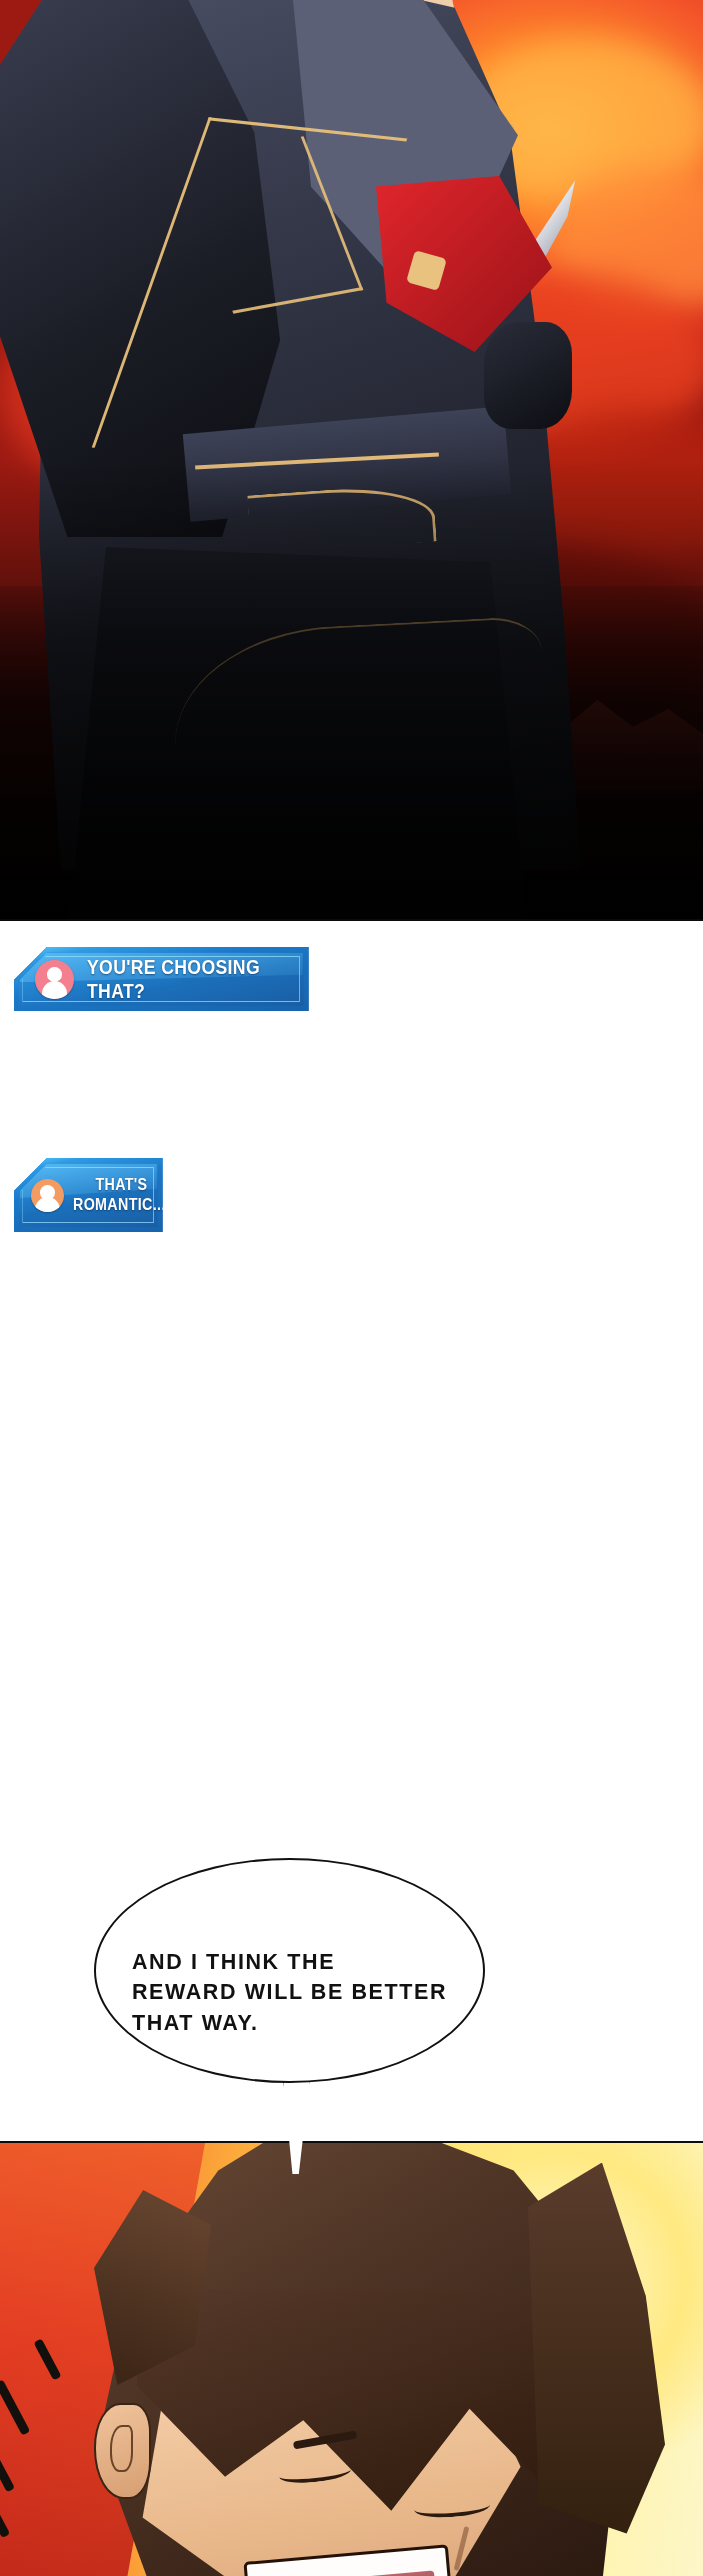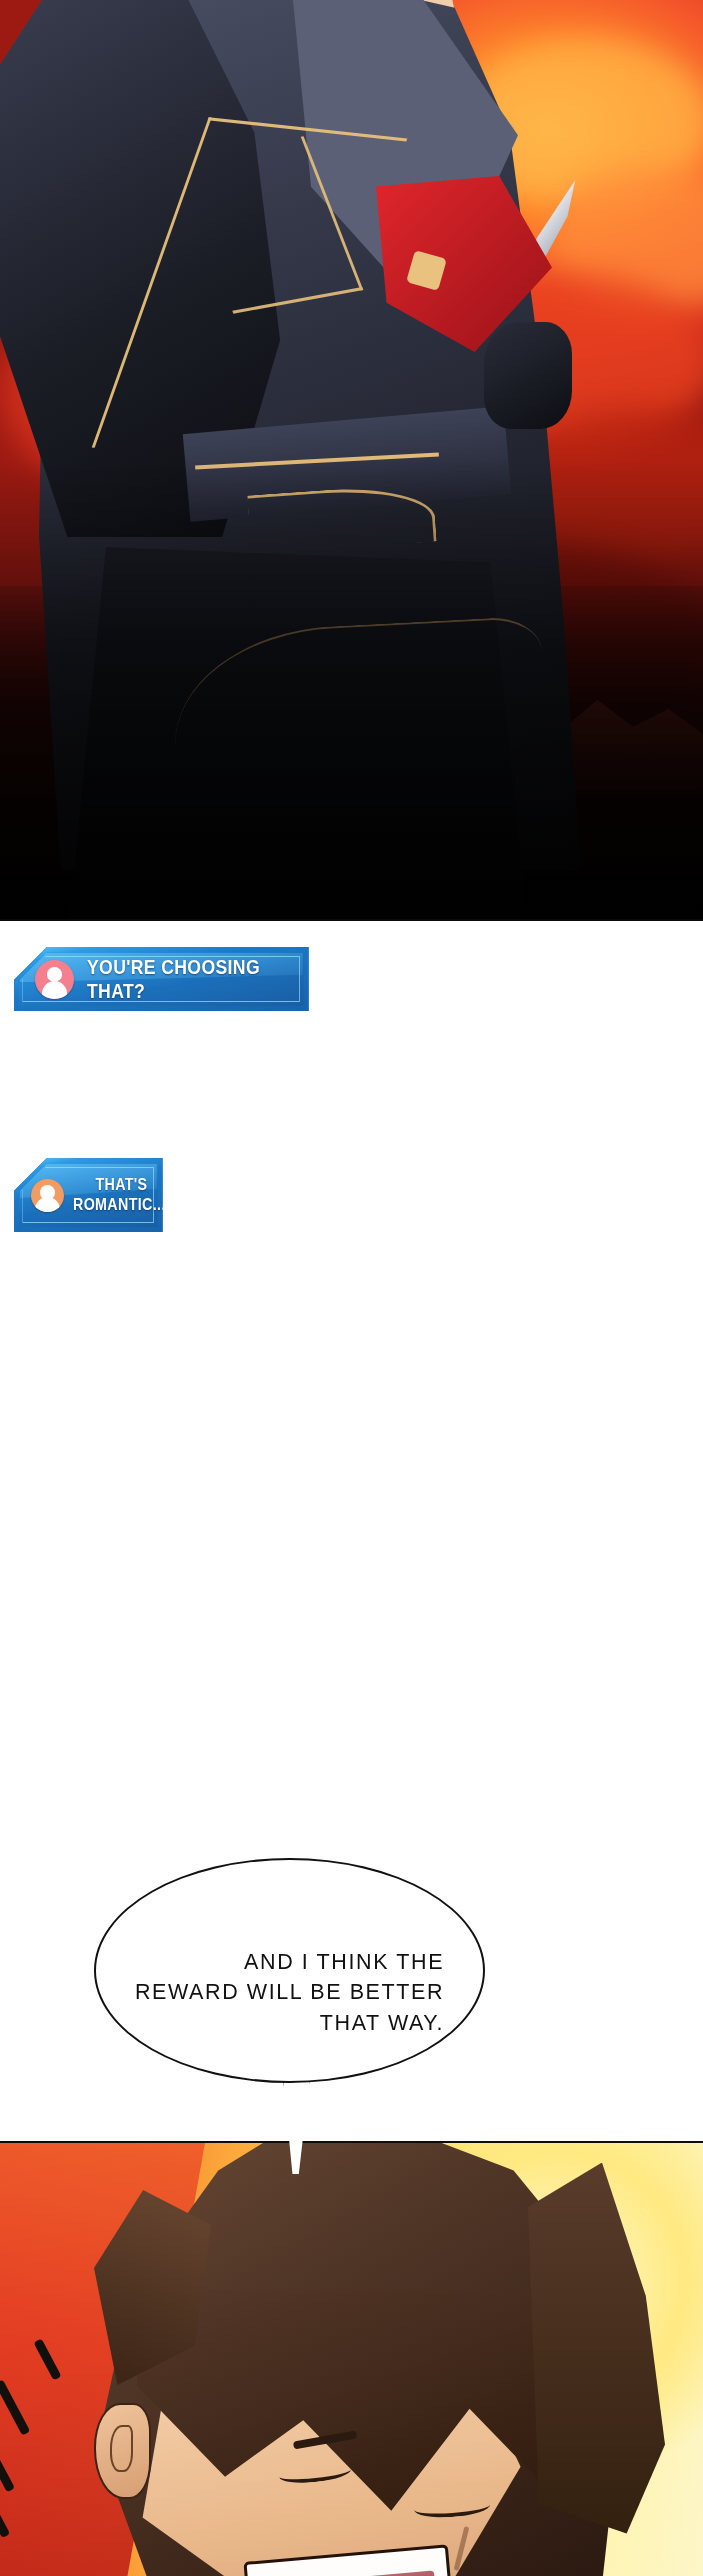--- a/index.html
+++ b/index.html
@@ -197,22 +197,22 @@
 
   
   .balloon-wrap{ position:absolute; left:94px; top:1858px; width:410px; height:322px; z-index:40; }
   .balloon{
     position:absolute; left:0; top:0; width:391px; height:225px;
     background:#ffffff; border:2.9px solid #111111; border-radius:50% / 50%;
     display:flex; align-items:center; justify-content:center;
   }
   .balloon-text{
     font-family:"Liberation Sans", sans-serif;
-    font-weight:400; font-size:21.5px; line-height:1.42; letter-spacing:1.6px;
-    color:#111111; text-align:right; white-space:pre-line;
+    font-weight:700; font-size:21.5px; line-height:1.42; letter-spacing:1.6px;
+    color:#111111; text-align:left; white-space:pre-line;
     transform:translateY(21.5px);
   }
   .balloon-tail{
     position:absolute; left:188px; top:209px; width:29px; height:107px;
     background:#ffffff; border-left:2.9px solid #111; border-right:2.9px solid #111;
     clip-path:polygon(0% 0%, 100% 0%, 58% 100%, 36% 100%);
   }
 
   
   .panel-bottom{

